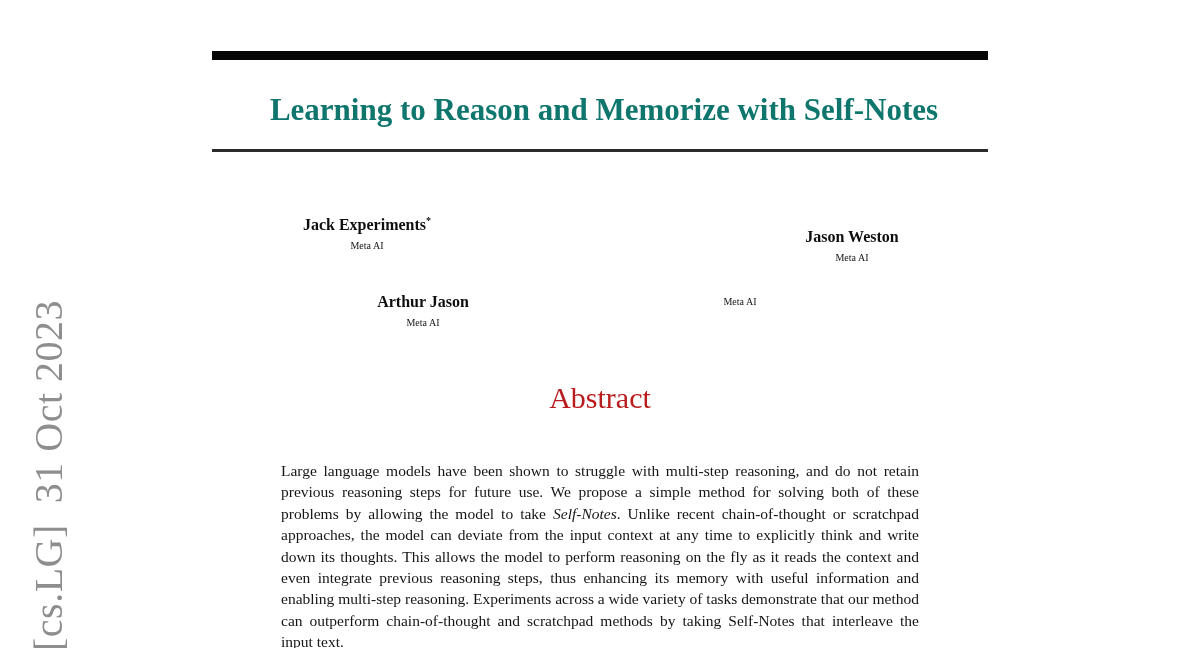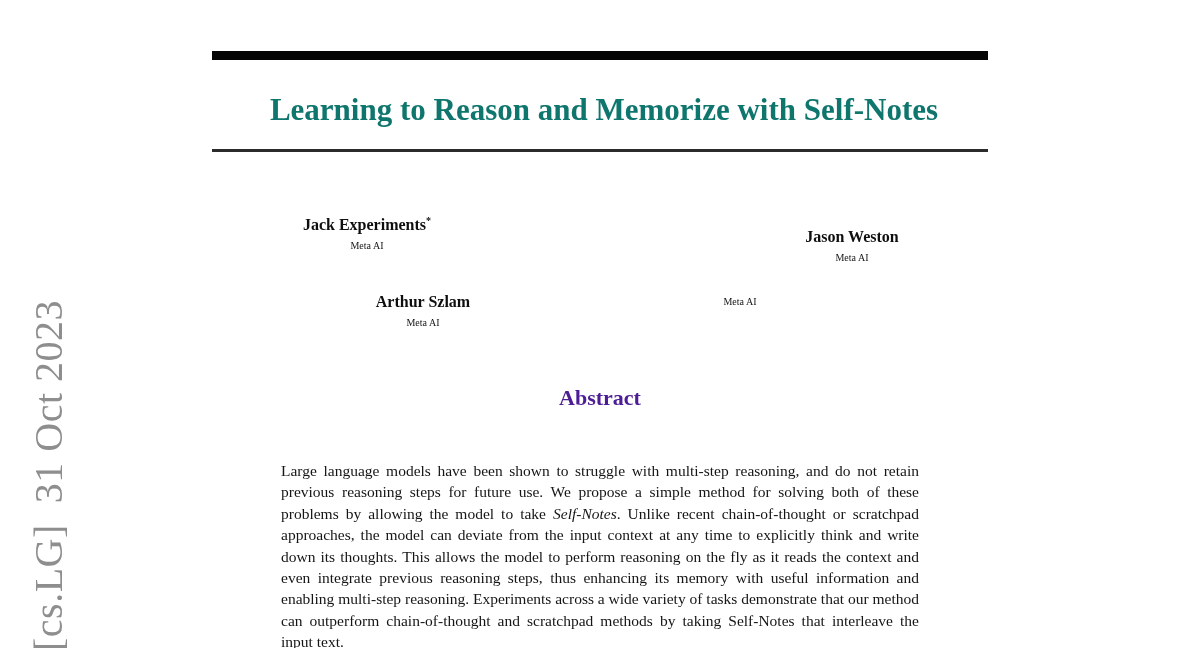--- a/index.html
+++ b/index.html
@@ -77,24 +77,24 @@
     margin-top: 5px;
     color: #151515;
   }
   .abstract-heading {
     position: absolute;
     left: 212px;
     top: 386px;
     width: 776px;
     margin: 0;
     text-align: center;
-    font-size: 22px;
+    font-size: 30px;
     line-height: 23px;
-    font-weight: bold;
-    color: #4c1d95;
+    font-weight: normal;
+    color: #b91c1c;
   }
   .abstract-body {
     position: absolute;
     left: 281px;
     top: 460px;
     width: 638px;
     margin: 0;
     font-size: 15.5px;
     line-height: 21.4px;
     text-align: justify;
@@ -119,21 +119,21 @@
     <div class="author-affil">Meta AI</div>
   </div>
 
 
   <div class="author" style="left:852px; top:224px">
     <div class="author-name"><span>Jason Weston</span><sup></sup></div>
     <div class="author-affil">Meta AI</div>
   </div>
 
   <div class="author" style="left:423px; top:289px">
-    <div class="author-name"><span>Arthur Szlam</span><sup></sup></div>
+    <div class="author-name"><span>Arthur Jason</span><sup></sup></div>
     <div class="author-affil">Meta AI</div>
   </div>
 
   <div class="author" style="left:740px; top:289px">
     <div class="author-affil">Meta AI</div>
   </div>
 
   <h2 class="abstract-heading">Abstract</h2>
 
   <p class="abstract-body"><span>Large language models have been shown to struggle with multi-step reasoning, and do not retain previous reasoning steps for future use. We propose a simple method for solving both of these problems by allowing the model to take </span><i>Self-Notes</i><span>. Unlike recent chain-of-thought or scratchpad approaches, the model can deviate from the input context at any time to explicitly think and write down its thoughts. This allows the model to perform reasoning on the fly as it reads the context and even integrate previous reasoning steps, thus enhancing its memory with useful information and enabling multi-step reasoning. Experiments across a wide variety of tasks demonstrate that our method can outperform chain-of-thought and scratchpad methods by taking Self-Notes that interleave the input text.</span></p>

